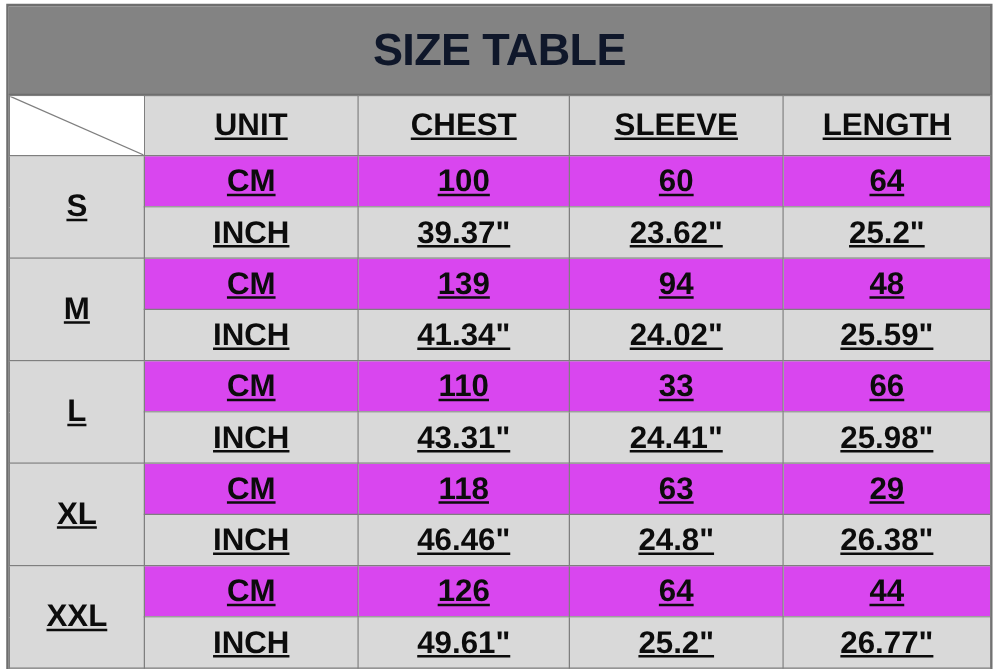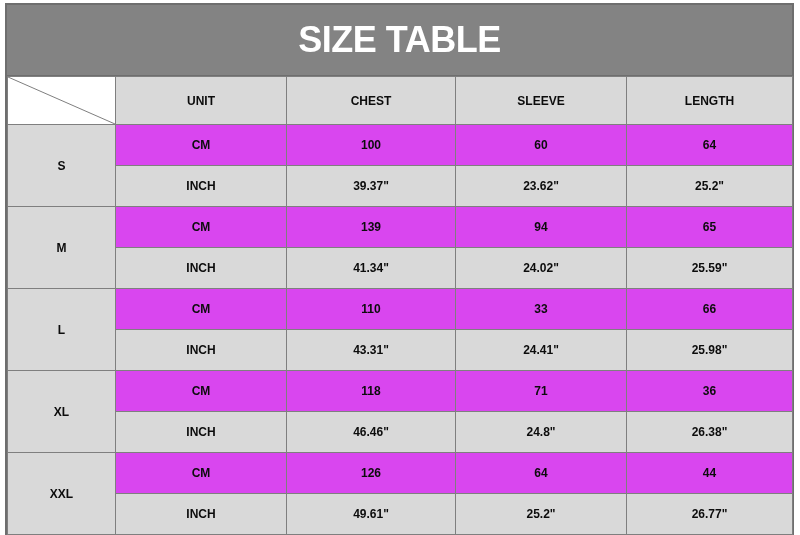--- a/index.html
+++ b/index.html
@@ -19,36 +19,37 @@
   .title-band {
     height: 70px;
     background: #838383;
     border-bottom: 1px solid #6e6e6e;
     display: flex;
     align-items: center;
     justify-content: center;
     font-size: 36px;
     font-weight: bold;
     letter-spacing: -0.5px;
-    color: #ffffff;
+    color: #0f172a;
   }
   table.size-table {
     border-collapse: collapse;
     table-layout: fixed;
     width: 100%;
   }
   .size-table td, .size-table th {
     border: 1px solid #7f7f7f;
     text-align: center;
     vertical-align: middle;
-    font-size: 12px;
+    font-size: 25px;
     font-weight: bold;
     color: #0c0c0c;
     padding: 0;
     overflow: hidden;
+    text-decoration: underline;
   }
   .header-row td, .header-row th { height: 47px; }
   .data-row td, .data-row th { height: 40px; }
   .gray  { background: #d9d9d9; }
   .white { background: #d946ef; }
   .corner {
     background: #ffffff;
     position: relative;
   }
   .corner svg {
@@ -99,21 +100,21 @@
       <td class="gray">39.37"</td>
       <td class="gray">23.62"</td>
       <td class="gray">25.2"</td>
     </tr>
 
     <tr class="data-row">
       <th class="gray" rowspan="2">M</th>
       <td class="white">CM</td>
       <td class="white">139</td>
       <td class="white">94</td>
-      <td class="white">65</td>
+      <td class="white">48</td>
     </tr>
     <tr class="data-row">
       <td class="gray">INCH</td>
       <td class="gray">41.34"</td>
       <td class="gray">24.02"</td>
       <td class="gray">25.59"</td>
     </tr>
 
     <tr class="data-row">
       <th class="gray" rowspan="2">L</th>
@@ -126,22 +127,22 @@
       <td class="gray">INCH</td>
       <td class="gray">43.31"</td>
       <td class="gray">24.41"</td>
       <td class="gray">25.98"</td>
     </tr>
 
     <tr class="data-row">
       <th class="gray" rowspan="2">XL</th>
       <td class="white">CM</td>
       <td class="white">118</td>
-      <td class="white">71</td>
-      <td class="white">36</td>
+      <td class="white">63</td>
+      <td class="white">29</td>
     </tr>
     <tr class="data-row">
       <td class="gray">INCH</td>
       <td class="gray">46.46"</td>
       <td class="gray">24.8"</td>
       <td class="gray">26.38"</td>
     </tr>
 
     <tr class="data-row">
       <th class="gray" rowspan="2">XXL</th>

